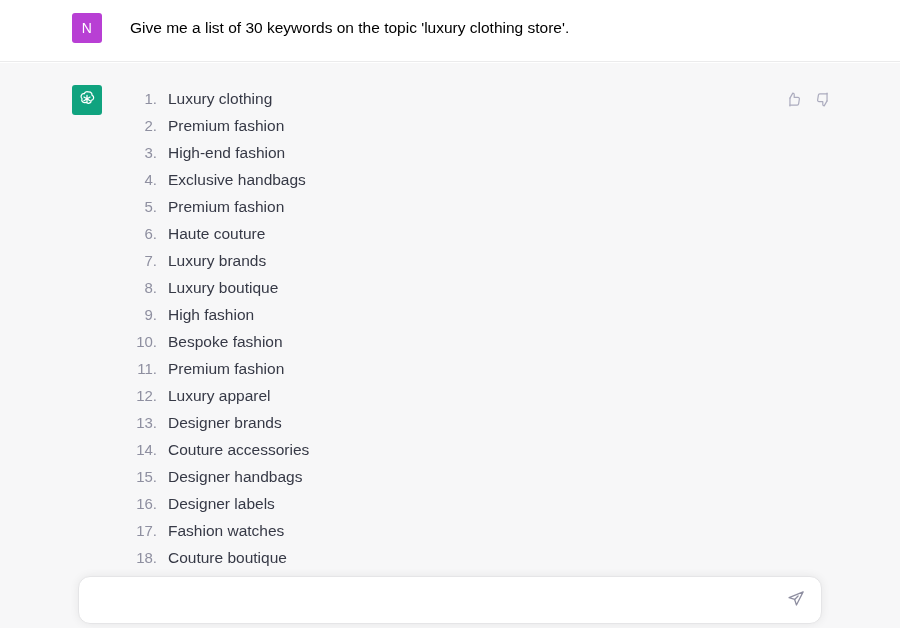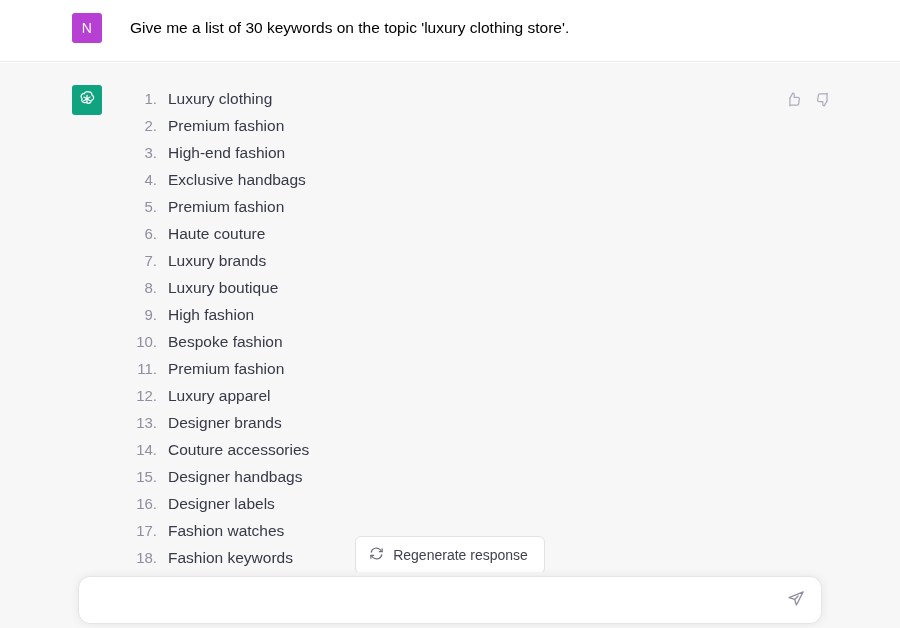--- a/index.html
+++ b/index.html
@@ -230,52 +230,40 @@
           <li>Luxury boutique</li>
           <li>High fashion</li>
           <li>Bespoke fashion</li>
           <li>Premium fashion</li>
           <li>Luxury apparel</li>
           <li>Designer brands</li>
           <li>Couture accessories</li>
           <li>Designer handbags</li>
           <li>Designer labels</li>
           <li>Fashion watches</li>
-          <li>Fashion keywords</li>
+          <li>Couture boutique</li>
         </ol>
     </div>
 
     <div class="feedback">
       <span>
         <svg width="17" height="17" viewBox="0 0 24 24" fill="none" stroke="#acacbe" stroke-width="1.7" stroke-linecap="round" stroke-linejoin="round">
           <path d="M7 10v11"></path>
           <path d="M7 10l4-7a2 2 0 0 1 2 2v4h5.3a2 2 0 0 1 2 2.3l-1.1 7a2 2 0 0 1-2 1.7H7"></path>
         </svg>
       </span>
       <span>
         <svg width="17" height="17" viewBox="0 0 24 24" fill="none" stroke="#acacbe" stroke-width="1.7" stroke-linecap="round" stroke-linejoin="round">
           <path d="M17 14V3"></path>
           <path d="M17 14l-4 7a2 2 0 0 1-2-2v-4H5.7a2 2 0 0 1-2-2.3l1.1-7a2 2 0 0 1 2-1.7H17"></path>
         </svg>
       </span>
     </div>
   </div>
 
-  <div class="regen-wrap">
-    <button class="regen-btn">
-      <span>
-        <svg width="15" height="15" viewBox="0 0 24 24" fill="none" stroke="#6e6e80" stroke-width="1.9" stroke-linecap="round" stroke-linejoin="round">
-          <path d="M3.5 10a8.5 8.5 0 0 1 14.3-4.2L21 9"></path>
-          <path d="M20.5 14a8.5 8.5 0 0 1-14.3 4.2L3 15"></path>
-          <path d="M21 4.5V9h-4.5M3 19.5V15h4.5"></path>
-        </svg>
-      </span>
-      <span>Regenerate response</span>
-    </button>
-  </div>
 
   <div class="composer-zone">
     <div class="composer">
       <input class="composer-input" type="text" placeholder="" style="">
       <button class="send-btn">
         <span>
           <svg width="18" height="18" viewBox="0 0 24 24" fill="none" stroke="#8e8ea0" stroke-width="1.7" stroke-linecap="round" stroke-linejoin="round">
             <path d="M21.5 2.5L2.8 10.2l7.4 2.4 2.4 7.4 8.9-17.5z"></path>
             <path d="M10.2 12.6l4.6-4.6"></path>
           </svg>

